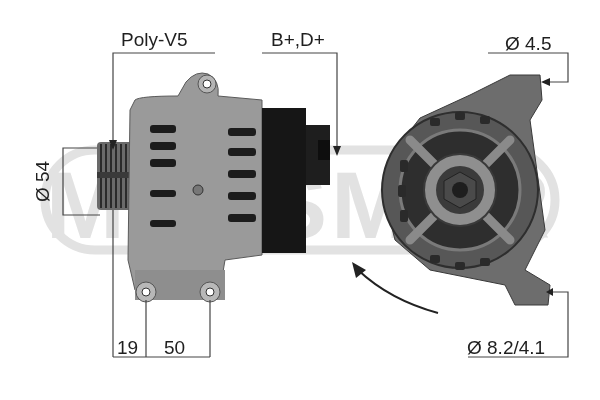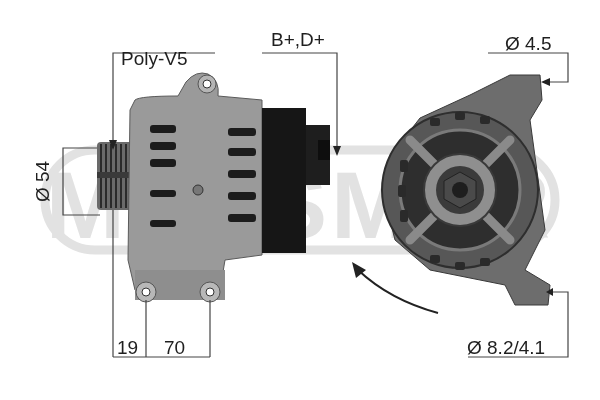--- a/index.html
+++ b/index.html
@@ -116,19 +116,19 @@
     <polygon points="550,78 550,86 541,82"></polygon>
     <polygon points="553,288 553,296 546,292"></polygon>
   </g>
 
   <g>
     <path d="M438 313 Q390 300 358 270" stroke="#222" stroke-width="2" fill="none"></path>
     <polygon points="352,262 366,270 356,278" fill="#222"></polygon>
   </g>
 </svg>
 
-<div class="label" style="left:121px; top:30px;margin-top:19px;">Poly-V5</div>
+<div class="label" style="left:121px; top:30px;">Poly-V5</div>
 <div class="label" style="left:271px; top:30px;">B+,D+</div>
 <div class="label" style="left:505px; top:34px;">Ø 4.5</div>
 <div class="label" style="left:467px; top:338px;">Ø 8.2/4.1</div>
 <div class="label" style="left:117px; top:338px;">19</div>
-<div class="label" style="left:164px; top:338px;">70</div>
+<div class="label" style="left:164px; top:338px;">50</div>
 <div class="label" style="left:22px; top:172px; transform: rotate(-90deg); transform-origin: center;">Ø 54</div>
 
 </body></html>

